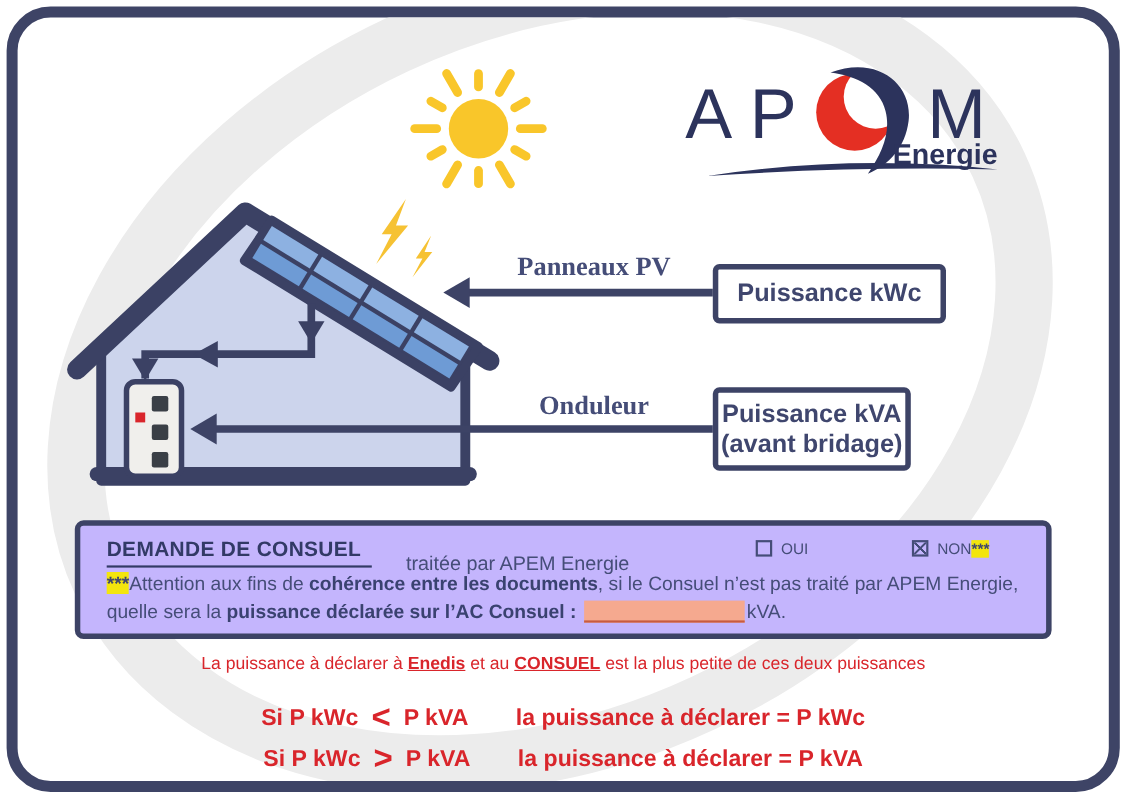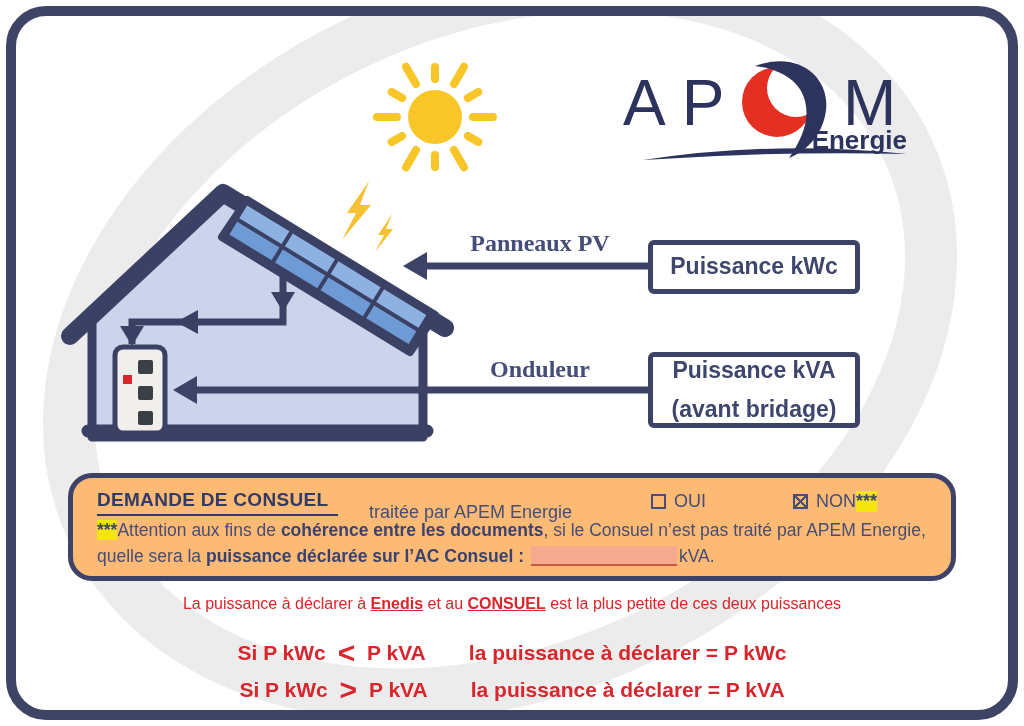--- a/index.html
+++ b/index.html
@@ -14,25 +14,25 @@
   #logo-svg{position:absolute;left:615px;top:52px;width:310px;height:120px;}
 
   .abs{position:absolute;font-family:Liberation Serif, serif;}
   .arrow-label{font-size:24px;font-weight:600;color:#454d78;text-align:center;}
   .pbox{position:absolute;border:5px solid #3d4366;border-radius:6px;background:#ffffff;
         display:flex;flex-direction:column;align-items:center;justify-content:center;
         font-size:23px;font-weight:700;color:#3f466e;line-height:1.18;text-align:center;}
 
   
   #consuel{position:absolute;left:68px;top:473px;width:888px;height:108px;border:5px solid #3d4366;
-           border-radius:24px;background:#fdba74;}
+           border-radius:8px;background:#c4b5fd;}
   #consuel .title{position:absolute;left:24px;top:11px;font-size:19px;font-weight:700;color:#323a66;
                   letter-spacing:.3px;border-bottom:2.5px solid #323a66;padding:0 10px 3px 0;}
   #consuel .treated{position:absolute;left:296px;top:24px;font-size:18px;color:#454d78;}
-  .cb-group{position:absolute;top:13px;display:flex;align-items:center;font-size:18px;color:#454d78;}
+  .cb-group{position:absolute;top:13px;display:flex;align-items:flex-start;font-size:14px;color:#454d78;margin-left:36px;}
   .cb{display:inline-block;width:15px;height:15px;border:2.5px solid #454d78;margin-right:8px;}
   .cb.checked{background:
       linear-gradient(to top right,transparent 43%,#454d78 45%,#454d78 55%,transparent 57%),
       linear-gradient(to bottom right,transparent 43%,#454d78 45%,#454d78 55%,transparent 57%);}
   .hl{background:#f3e50d;font-weight:700;color:#3f466e;}
   .note{position:absolute;left:24px;font-size:17.5px;color:#454d78;white-space:nowrap;}
   .note b{color:#3a4270;}
   .blank{display:inline-block;width:146px;height:20px;background:#f5a98f;
          border-bottom:2px solid #c75b42;vertical-align:-4px;margin:0 2px;}
 
@@ -133,21 +133,21 @@
     <text x="292" y="97" text-anchor="end" font-family="Liberation Sans, sans-serif" font-size="26" font-weight="700" fill="#2c335c">Energie</text>
     <path d="M28,108 Q160,88 292,102 Q160,99 28,108 Z" fill="#2c335c"></path>
   </svg>
 
   <div class="abs arrow-label" style="left:440px;top:230px;width:200px;">Panneaux PV</div>
   <div class="pbox" style="left:648px;top:240px;width:212px;height:54px;">
     <span>Puissance kWc</span>
   </div>
 
   <div class="abs arrow-label" style="left:455px;top:356px;width:170px;">Onduleur</div>
-  <div class="pbox" style="left:648px;top:352px;width:212px;height:76px;justify-content:space-between;">
+  <div class="pbox" style="left:648px;top:352px;width:180px;height:76px;">
     <span>Puissance kVA</span>
     <span>(avant bridage)</span>
   </div>
 
   <div id="consuel">
     <span class="title">DEMANDE DE CONSUEL</span>
     <span class="treated">traitée par APEM Energie</span>
 
     <span class="cb-group" style="left:578px;">
       <span class="cb"></span>

